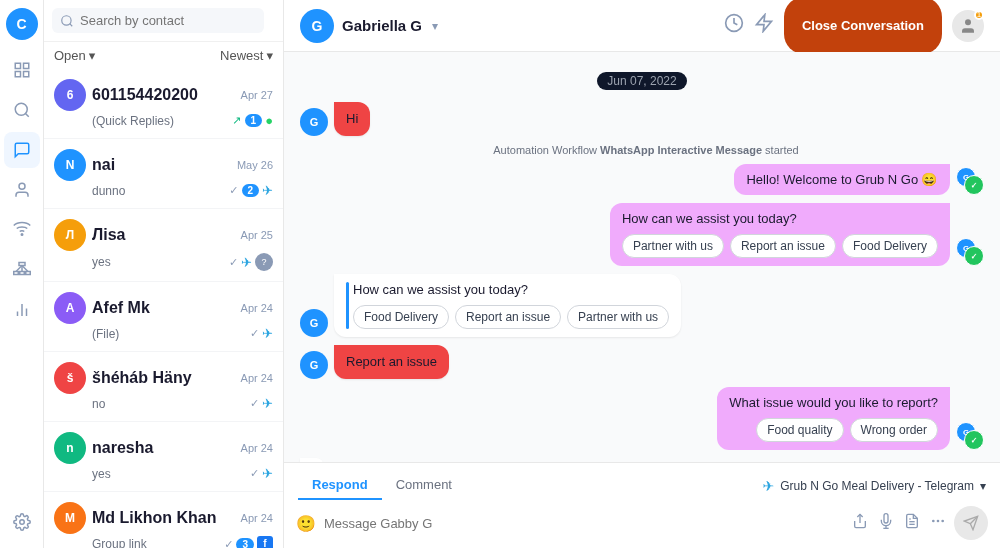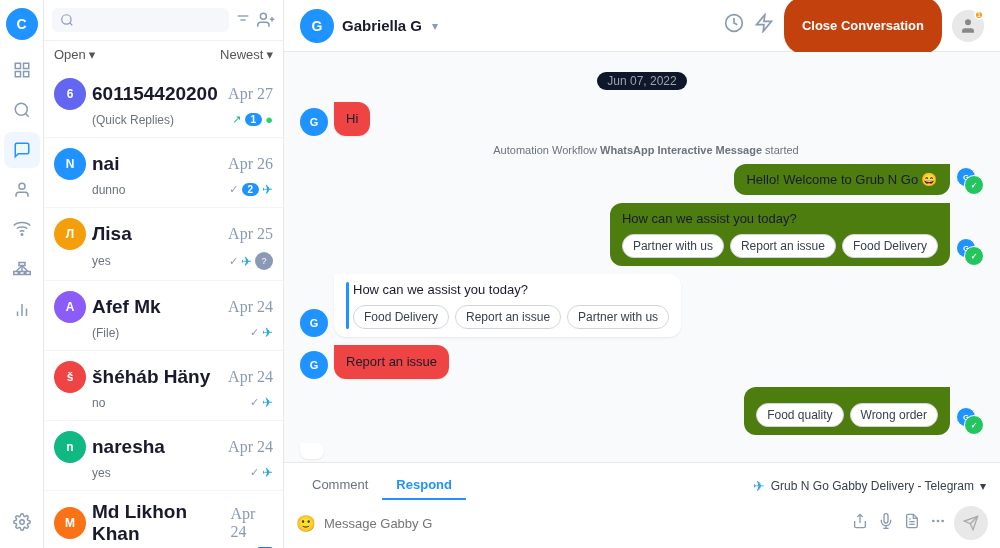--- a/index.html
+++ b/index.html
@@ -91,22 +91,22 @@
       justify-content: space-between;
     }
     .conv-item-left {
       display: flex; align-items: center; gap: 6px;
     }
     .conv-avatar {
       width: 32px; height: 32px; border-radius: 50%;
       display: flex; align-items: center; justify-content: center;
       font-size: 12px; font-weight: 600; color: #fff; flex-shrink: 0;
     }
-    .conv-name { font-size: 19px; font-weight: 600; color: #1a1a2e; }
-    .conv-date { font-size: 16px; color: #8a9ab5; font-family: Liberation Serif, serif; }
+    .conv-name { font-size: 16px; font-weight: 600; color: #1a1a2e; }
+    .conv-date { font-size: 11px; color: #8a9ab5; }
     .conv-preview { font-size: 12px; color: #6b7280; padding-left: 38px; }
     .conv-footer { display: flex; align-items: center; justify-content: space-between; padding-left: 38px; }
     .badge {
       background: #1f93ff; color: #fff; border-radius: 10px;
       font-size: 10px; padding: 1px 6px; font-weight: 600;
     }
     .conv-icons { display: flex; align-items: center; gap: 3px; }
     .tick { font-size: 11px; color: #8a9ab5; }
     .platform-icon { font-size: 13px; }
     .tg { color: #2ca5e0; }
@@ -249,21 +249,21 @@
 
     
     .outgoing-with-actions {
       align-self: flex-end;
       display: flex;
       flex-direction: row-reverse;
       align-items: flex-end;
       gap: 6px;
     }
     .action-bubble {
-      background: #4d7c0f;
+      background: #f0abfc;
       border-radius: 12px 0 12px 12px;
       padding: 8px 12px;
       font-size: 13px;
       color: #1a1a2e;
     }
     .action-buttons {
       display: flex; flex-wrap: wrap; gap: 6px; margin-top: 8px; justify-content: flex-end;
     }
     .action-btn {
       border: 1px solid #d1d5db; border-radius: 16px;
@@ -388,20 +388,21 @@
   </div>
 </div>
 
 <div class="conv-list">
   <div class="conv-search">
     <div class="search-box">
       <svg width="14" height="14" viewBox="0 0 24 24" fill="none" stroke="#8a9ab5" stroke-width="2">
           <circle cx="11" cy="11" r="8"></circle>
           <line x1="21" y1="21" x2="16.65" y2="16.65"></line>
         </svg>
+      <input placeholder="Search by contact" style="">
     </div>
     <svg width="16" height="16" viewBox="0 0 24 24" fill="none" stroke="#8a9ab5" stroke-width="2">
         <line x1="4" y1="6" x2="20" y2="6"></line>
         <line x1="8" y1="12" x2="16" y2="12"></line>
         <line x1="12" y1="18" x2="12" y2="18"></line>
       </svg>
     <svg width="18" height="18" viewBox="0 0 24 24" fill="none" stroke="#8a9ab5" stroke-width="2">
         <path d="M16 21v-2a4 4 0 0 0-4-4H5a4 4 0 0 0-4 4v2"></path>
         <circle cx="8.5" cy="7" r="4"></circle>
         <line x1="20" y1="8" x2="20" y2="14"></line>
@@ -439,21 +440,21 @@
         </div>
       </div>
     </div>
 
     <div class="conv-item">
       <div class="conv-item-header">
         <div class="conv-item-left">
           <div class="conv-avatar" style="background:#1f93ff">N</div>
           <span class="conv-name">nai</span>
         </div>
-        <span class="conv-date">Apr 26</span>
+        <span class="conv-date">May 26</span>
       </div>
       <div class="conv-footer">
         <span class="conv-preview" style="padding-left:0">dunno</span>
         <div class="conv-icons">
           <span class="tick">✓</span>
           <span class="badge">2</span>
           <span class="platform-icon tg">✈</span>
         </div>
       </div>
     </div>
@@ -634,46 +635,47 @@
       <div class="msg-avatar">G</div>
       <div class="bubble incoming-bubble">Report an issue</div>
     </div>
 
     <div class="outgoing-with-actions">
       <div class="msg-avatar-multi">
         <div class="av1">G</div>
         <div class="av2">✓</div>
       </div>
       <div class="action-bubble">
+        <div>What issue would you like to report?</div>
         <div class="action-buttons">
           <button class="action-btn">Food quality</button>
           <button class="action-btn">Wrong order</button>
         </div>
       </div>
     </div>
 
     <div class="msg-row incoming">
 
       <div class="bubble-with-border" style="max-width:300px">
         
         
       </div>
     </div>
 
   </div>
 
   <div class="chat-input-area">
     <div class="chat-tabs">
       <div class="tab-left">
+        <div class="chat-tab active">Respond</div>
         <div class="chat-tab">Comment</div>
-        <div class="chat-tab active">Respond</div>
       </div>
       <div class="channel-selector">
         <span class="tg-icon">✈</span>
-        <span>Grub N Go Gabby Delivery - Telegram</span>
+        <span>Grub N Go Meal Delivery - Telegram</span>
         <span>▾</span>
       </div>
     </div>
     <div class="input-row">
       <div class="input-icons">
         <span>🙂</span>
       </div>
       <input class="msg-input" placeholder="Message Gabby G" style="">
       <div class="input-icons">
         <span>

